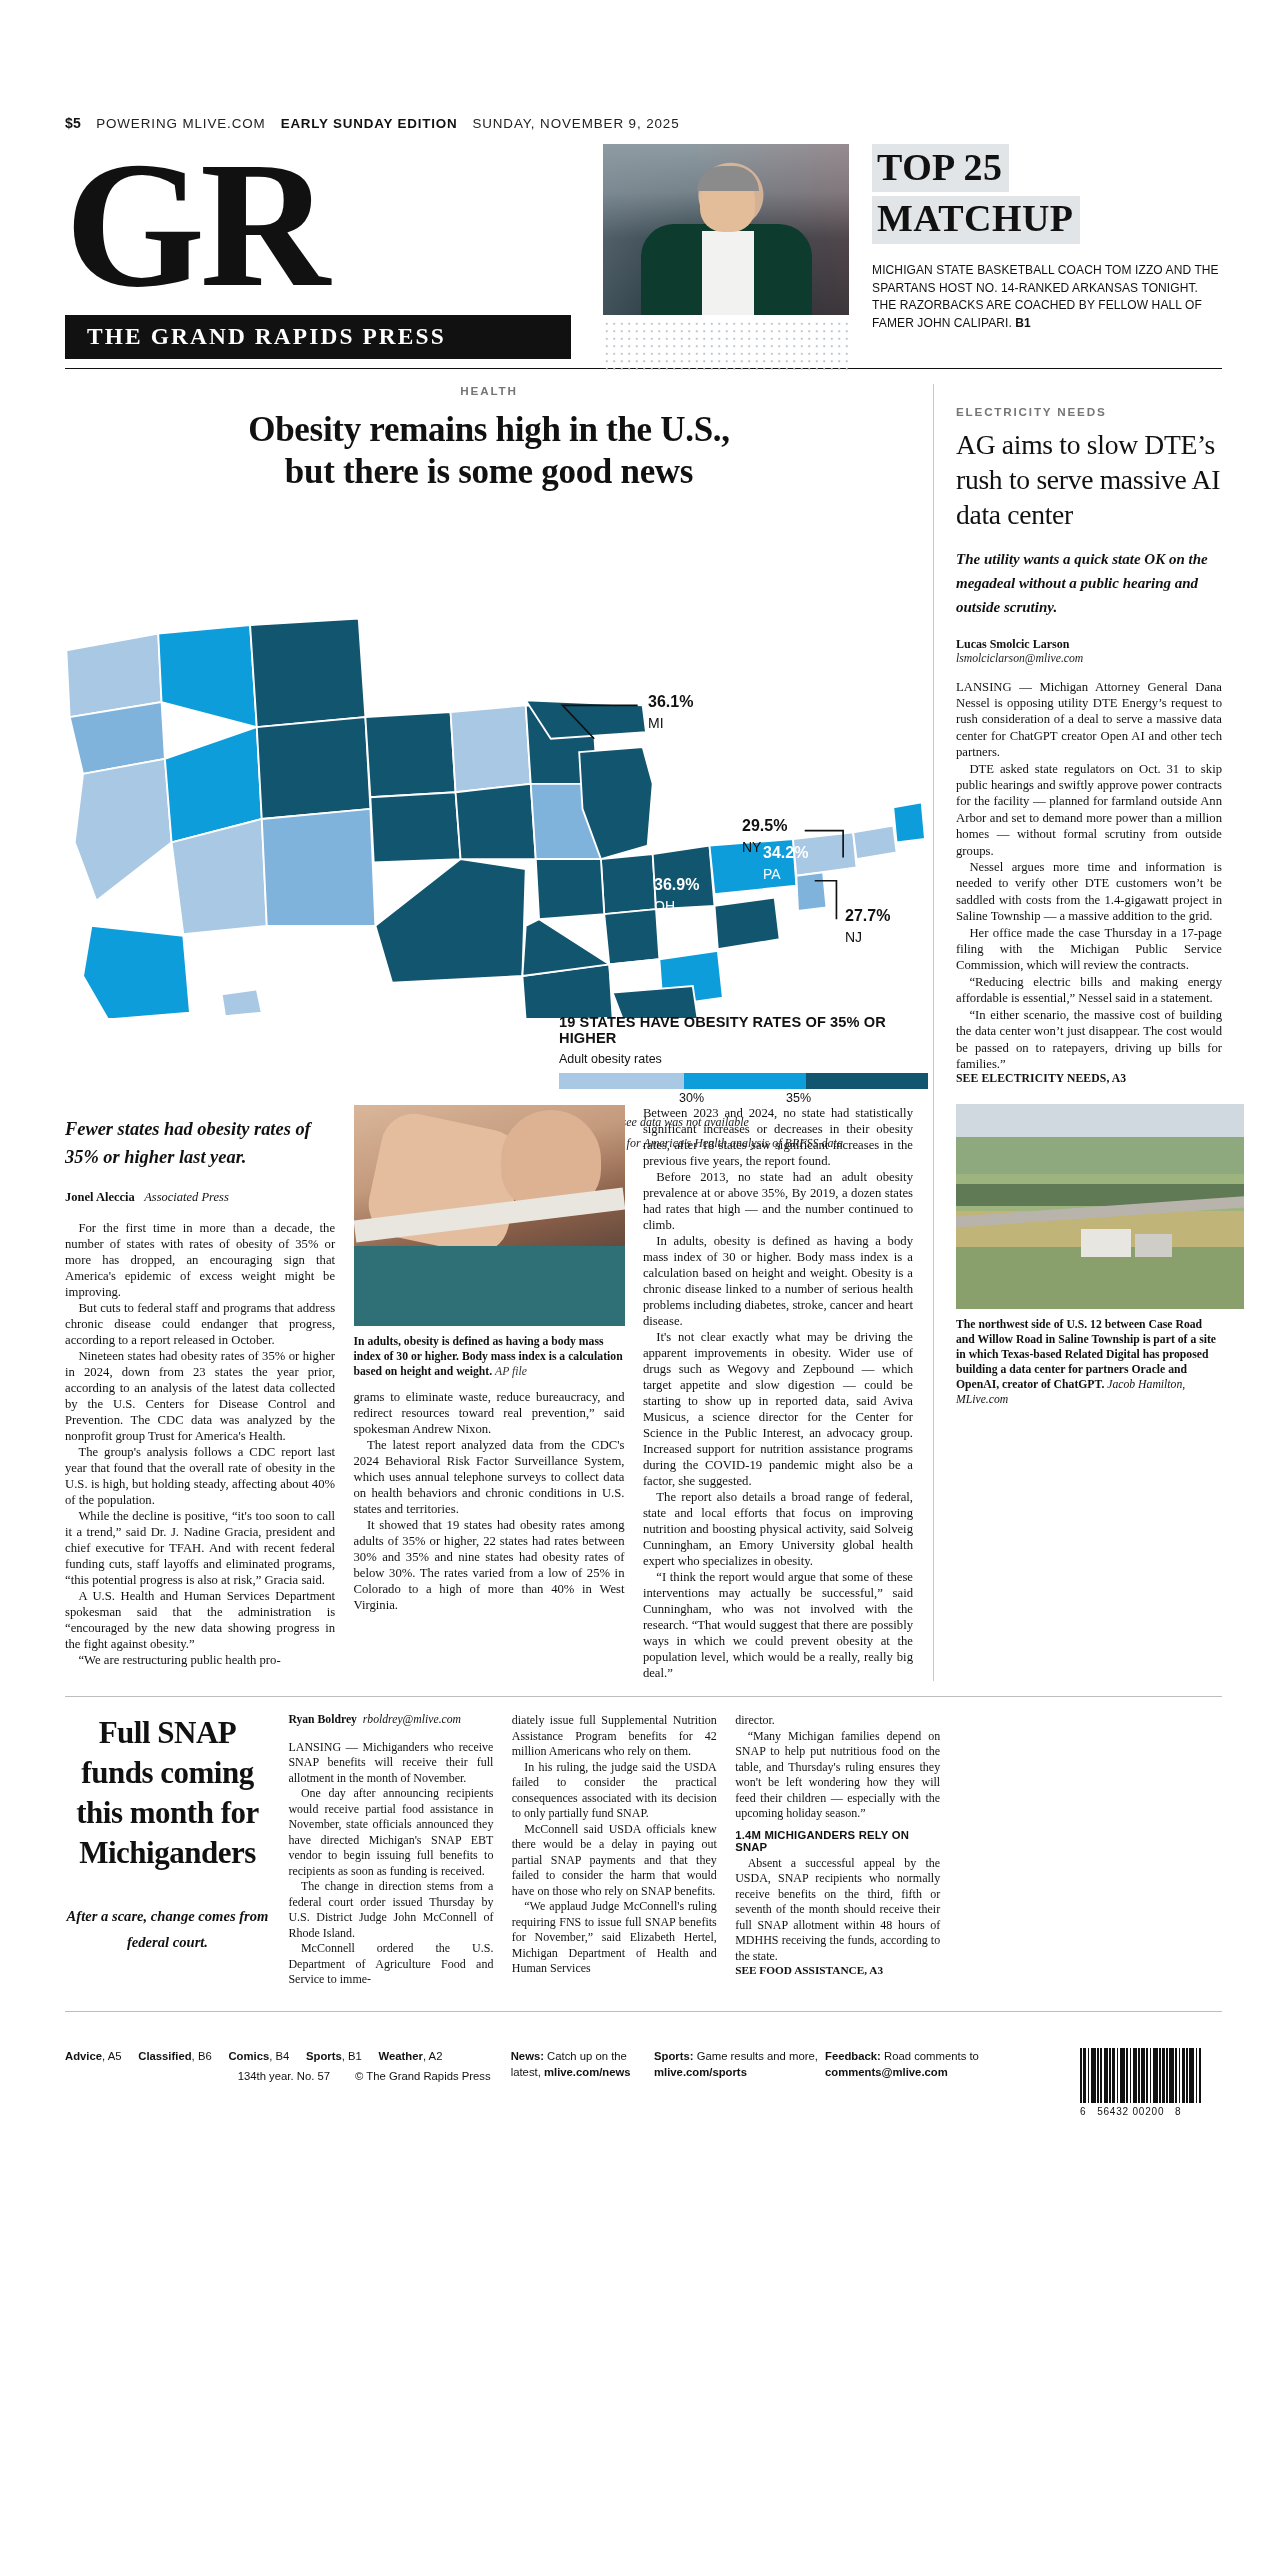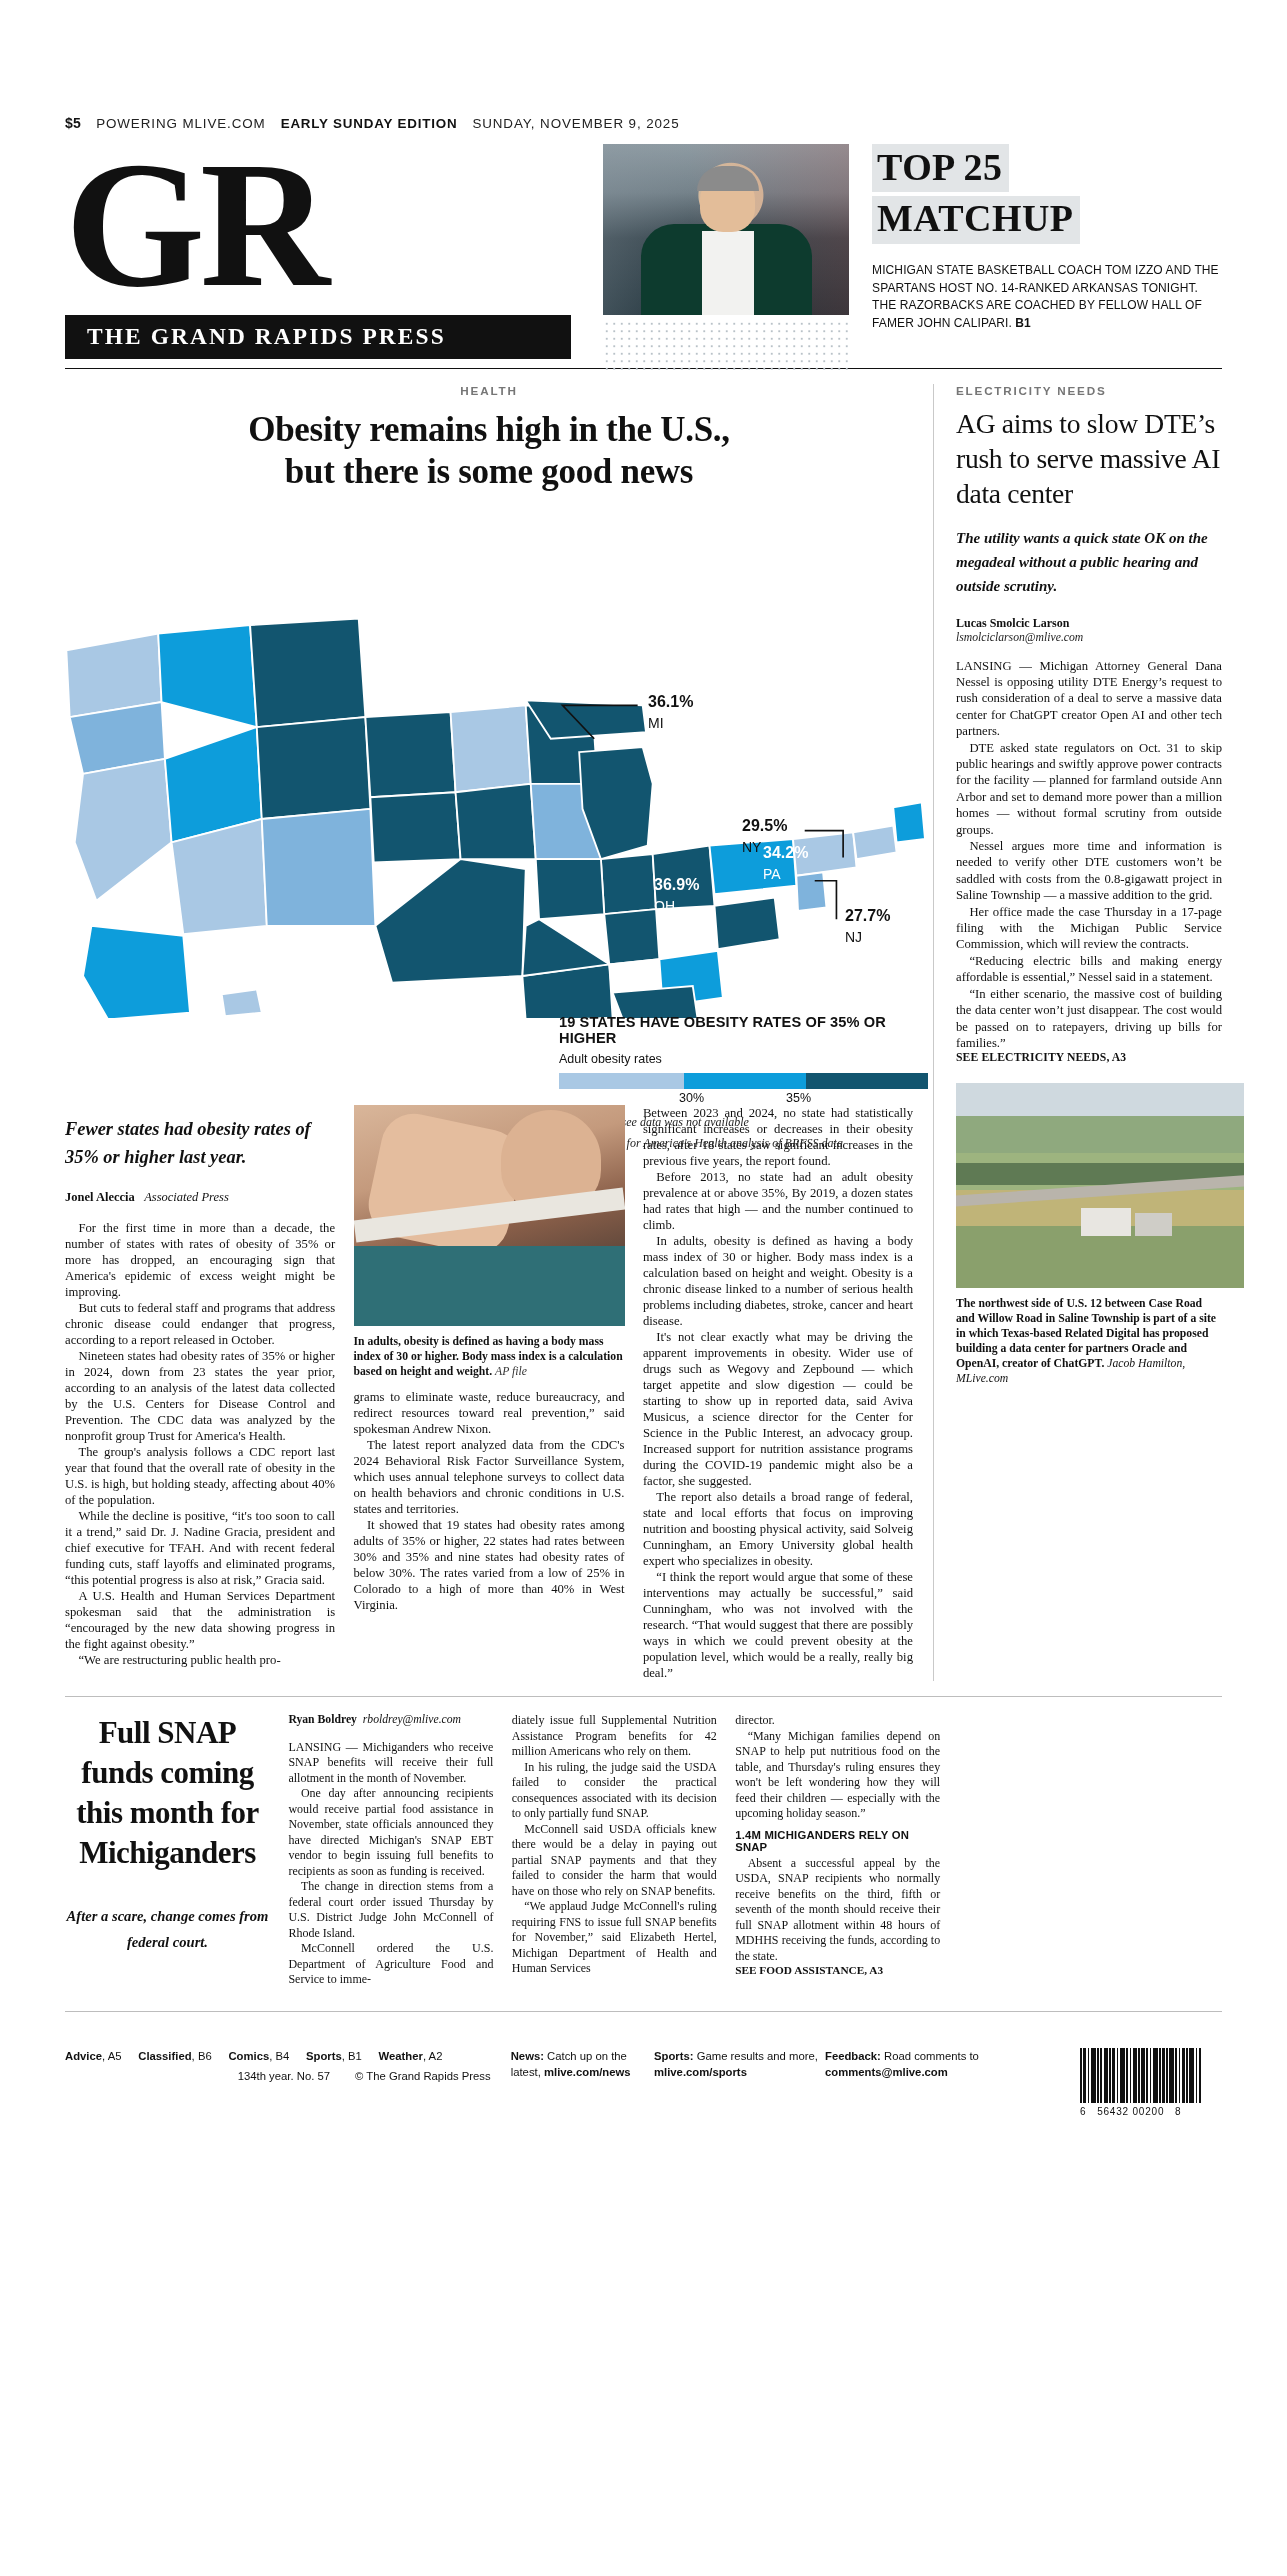--- a/index.html
+++ b/index.html
@@ -69,21 +69,21 @@
   }
   .teaser-text b { font-weight:700; }
 
   
   .rule { border-top:0.8px solid #111; }
   .rule-thin { border-top:0.8px solid #bdbdbd; }
 
   
   .main { display:flex; margin-top:15px; }
   .colA { width:869px; padding-right:20px; border-right:0.8px solid #c9c9c9; }
-  .colB { width:288px; padding-left:22px; }
+  .colB { width:288px; padding-left:22px;margin-top:21px; }
 
   .kicker {
     font-family:"Liberation Sans", sans-serif; font-weight:700;
     font-size:11.7px; letter-spacing:1.8px; color:#767676; text-transform:uppercase;
   }
   .kicker-c { text-align:center; }
 
   .hero-head {
     font-family:"Liberation Serif", serif; font-weight:700;
     font-size:35px; line-height:42px; text-align:center; margin-top:11.7px; letter-spacing:-0.3px;
@@ -412,21 +412,21 @@
       <div class="kicker">ELECTRICITY NEEDS</div>
       <div class="r-head">AG aims to slow DTE’s rush to serve massive AI data center</div>
       <div class="r-deck">The utility wants a quick state OK on the megadeal without a public hearing and outside scrutiny.</div>
       <div class="r-byline">
         <b>Lucas Smolcic Larson</b>
         <i>lsmolciclarson@mlive.com</i>
       </div>
       <div class="r-body">
         <p class="noind">LANSING — Michigan Attorney General Dana Nessel is opposing utility DTE Energy’s request to rush consideration of a deal to serve a massive data center for ChatGPT creator Open AI and other tech partners.</p>
         <p>DTE asked state regulators on Oct. 31 to skip public hearings and swiftly approve power contracts for the facility — planned for farmland outside Ann Arbor and set to demand more power than a million homes — without formal scrutiny from outside groups.</p>
-        <p>Nessel argues more time and information is needed to verify other DTE customers won’t be saddled with costs from the 0.8-gigawatt project in Saline Township — a massive addition to the grid.</p>
+        <p>Nessel argues more time and information is needed to verify other DTE customers won’t be saddled with costs from the 1.4-gigawatt project in Saline Township — a massive addition to the grid.</p>
         <p>Her office made the case Thursday in a 17-page filing with the Michigan Public Service Commission, which will review the contracts.</p>
         <p>“Reducing electric bills and making energy affordable is essential,” Nessel said in a statement.</p>
         <p>“In either scenario, the massive cost of building the data center won’t just disappear. The cost would be passed on to ratepayers, driving up bills for families.”</p>
       </div>
       <div class="seeline">SEE ELECTRICITY NEEDS, A3</div>
 
       <div class="photo-farm">
         <div class="trees"></div>
           <div class="road"></div>
           <div class="barn"></div>

